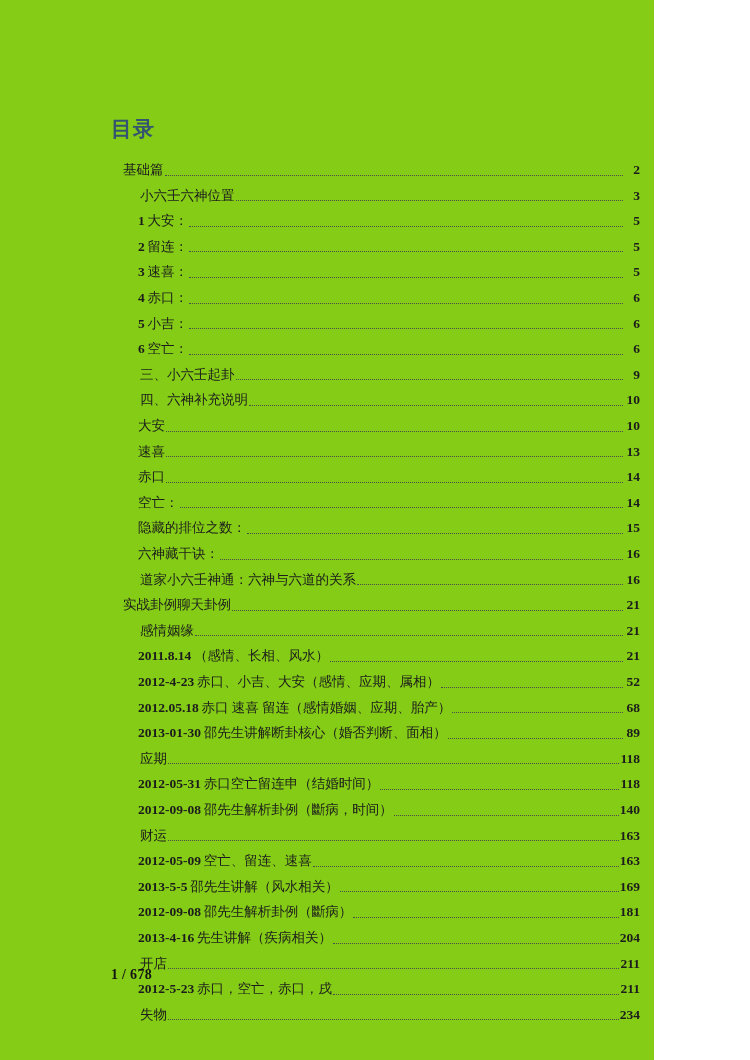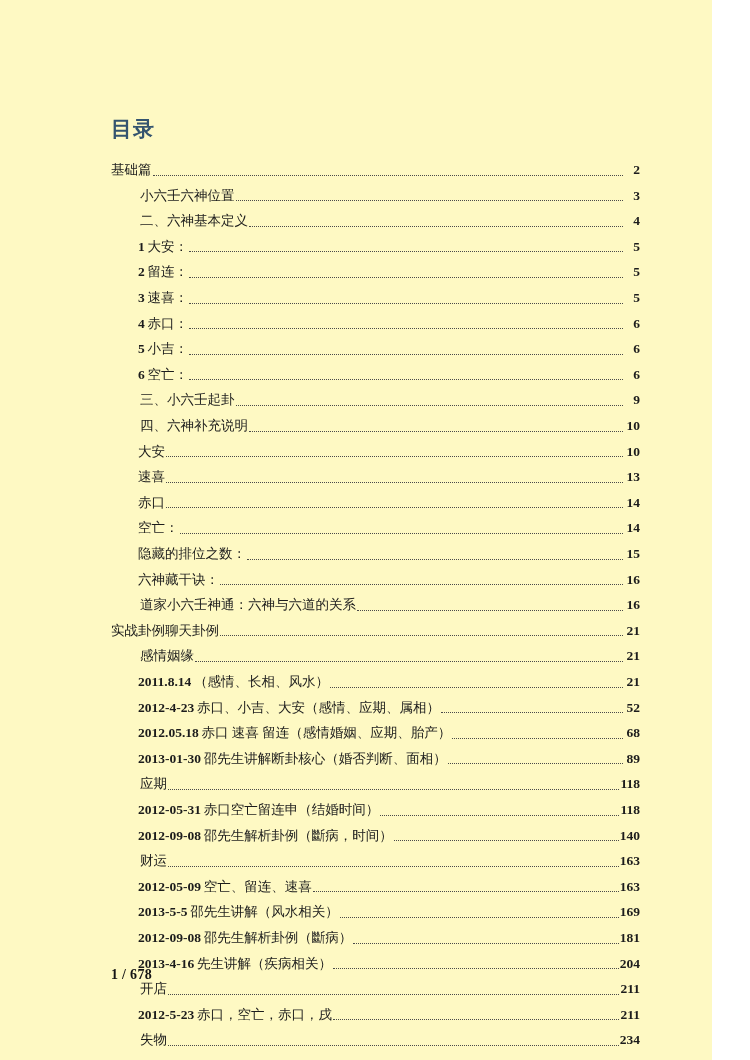--- a/index.html
+++ b/index.html
@@ -14,23 +14,23 @@
     position: relative;
     font-family: "Liberation Serif", "DejaVu Serif", serif;
     color: #1a1a1a;
     overflow: hidden;
   }
 
   .page {
     position: absolute;
     left: 0;
     top: 0;
-    width: 712px;
+    width: 654px;
     height: 1060px;
-    background: #fef9c3;
+    background: #84cc16;
   }
 
   .content {
     position: absolute;
     left: 111px;
     top: 118px;
     width: 530px;
   }
 
   .toc-title {
@@ -89,21 +89,21 @@
     flex: 0 0 auto;
     text-align: right;
     color: #1c1c1c;
     font-weight: bold;
     font-size: 13.5px;
     padding-left: 1px;
     min-width: 16px;
   }
 
   
-  .lvl1 .toc-label { margin-left: 0px; }
+  .lvl1 .toc-label { margin-left: 12px; }
   .lvl2 .toc-label { margin-left: 29px; }
   .lvl3 .toc-label { margin-left: 27px; }
 
   
   .tok-b { font-weight: bold; }
   .tok-n { font-weight: normal; }
 
   .footer {
     position: absolute;
     left: 111px;
@@ -128,25 +128,20 @@
         <li class="toc-row lvl1">
           <span class="toc-label"><span class="tok-n">基础篇</span></span>
           <span class="toc-leader"></span>
           <span class="toc-page">2</span>
         </li>
         <li class="toc-row lvl2">
           <span class="toc-label"><span class="tok-n">小六壬六神位置</span></span>
           <span class="toc-leader"></span>
           <span class="toc-page">3</span>
         </li>
-        <li class="toc-row lvl2">
-          <span class="toc-label"><span class="tok-n">二、六神基本定义</span></span>
-          <span class="toc-leader"></span>
-          <span class="toc-page">4</span>
-        </li>
         <li class="toc-row lvl3">
           <span class="toc-label"><span class="tok-b">1</span> <span class="tok-n">大安：</span></span>
           <span class="toc-leader"></span>
           <span class="toc-page">5</span>
         </li>
         <li class="toc-row lvl3">
           <span class="toc-label"><span class="tok-b">2</span> <span class="tok-n">留连：</span></span>
           <span class="toc-leader"></span>
           <span class="toc-page">5</span>
         </li>

